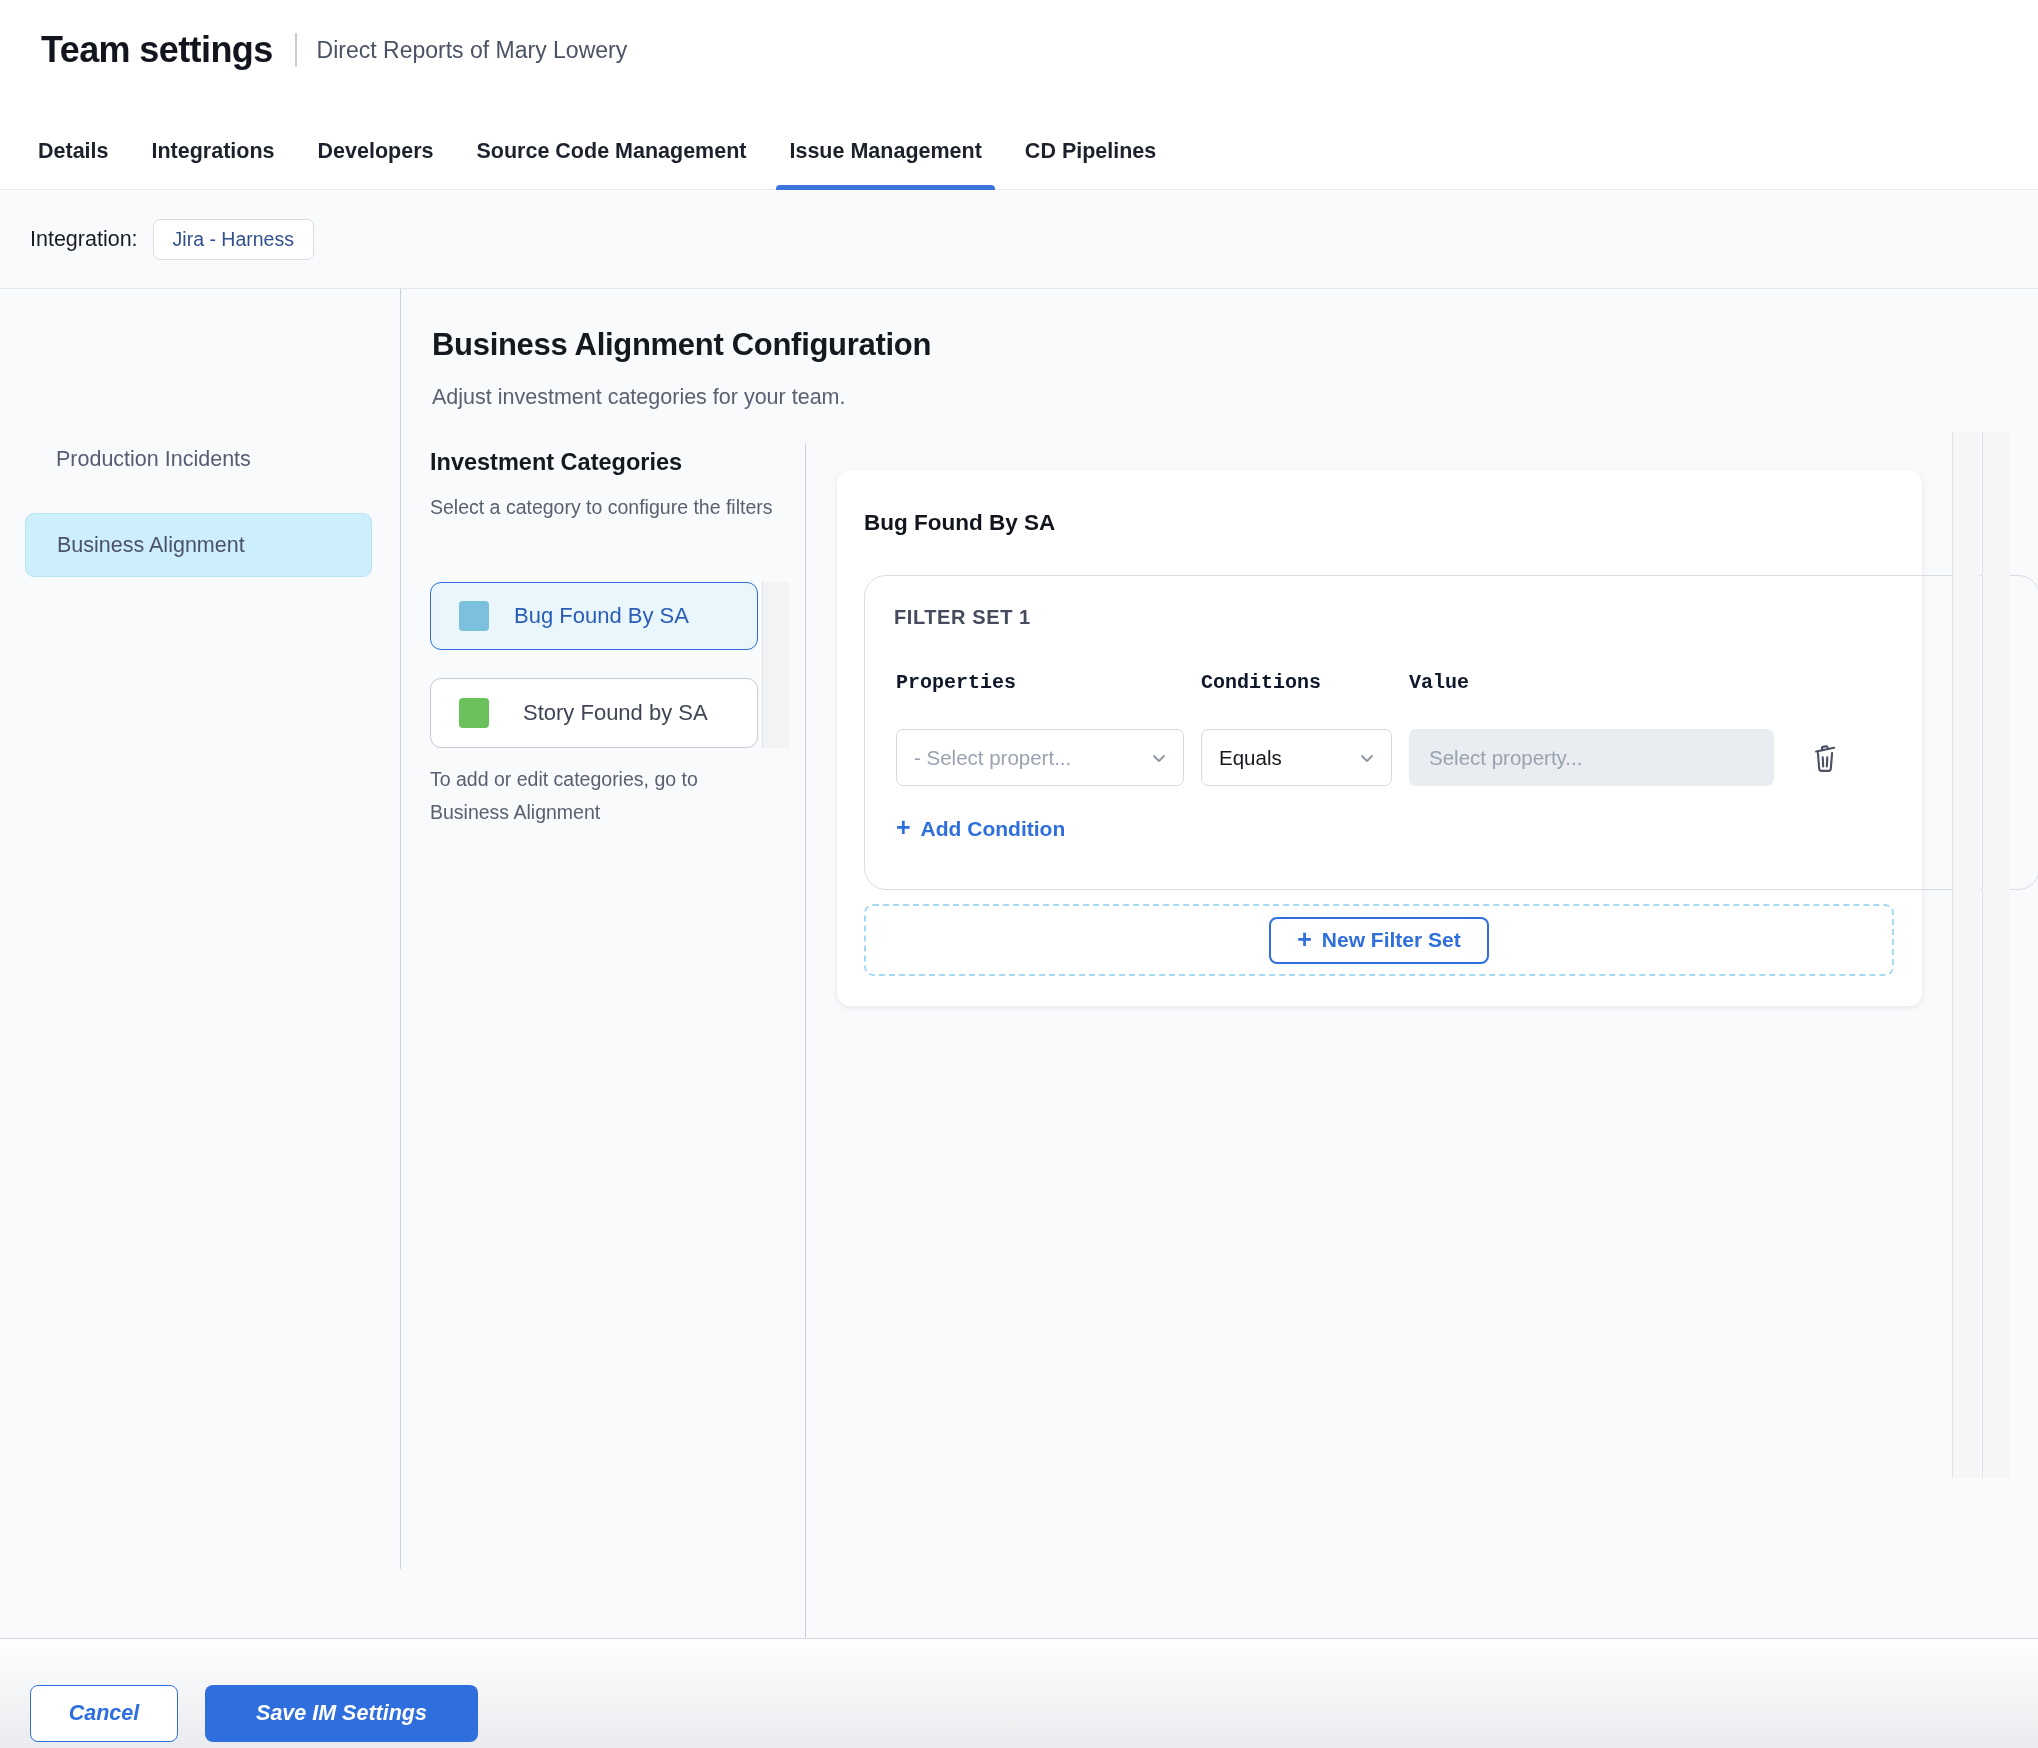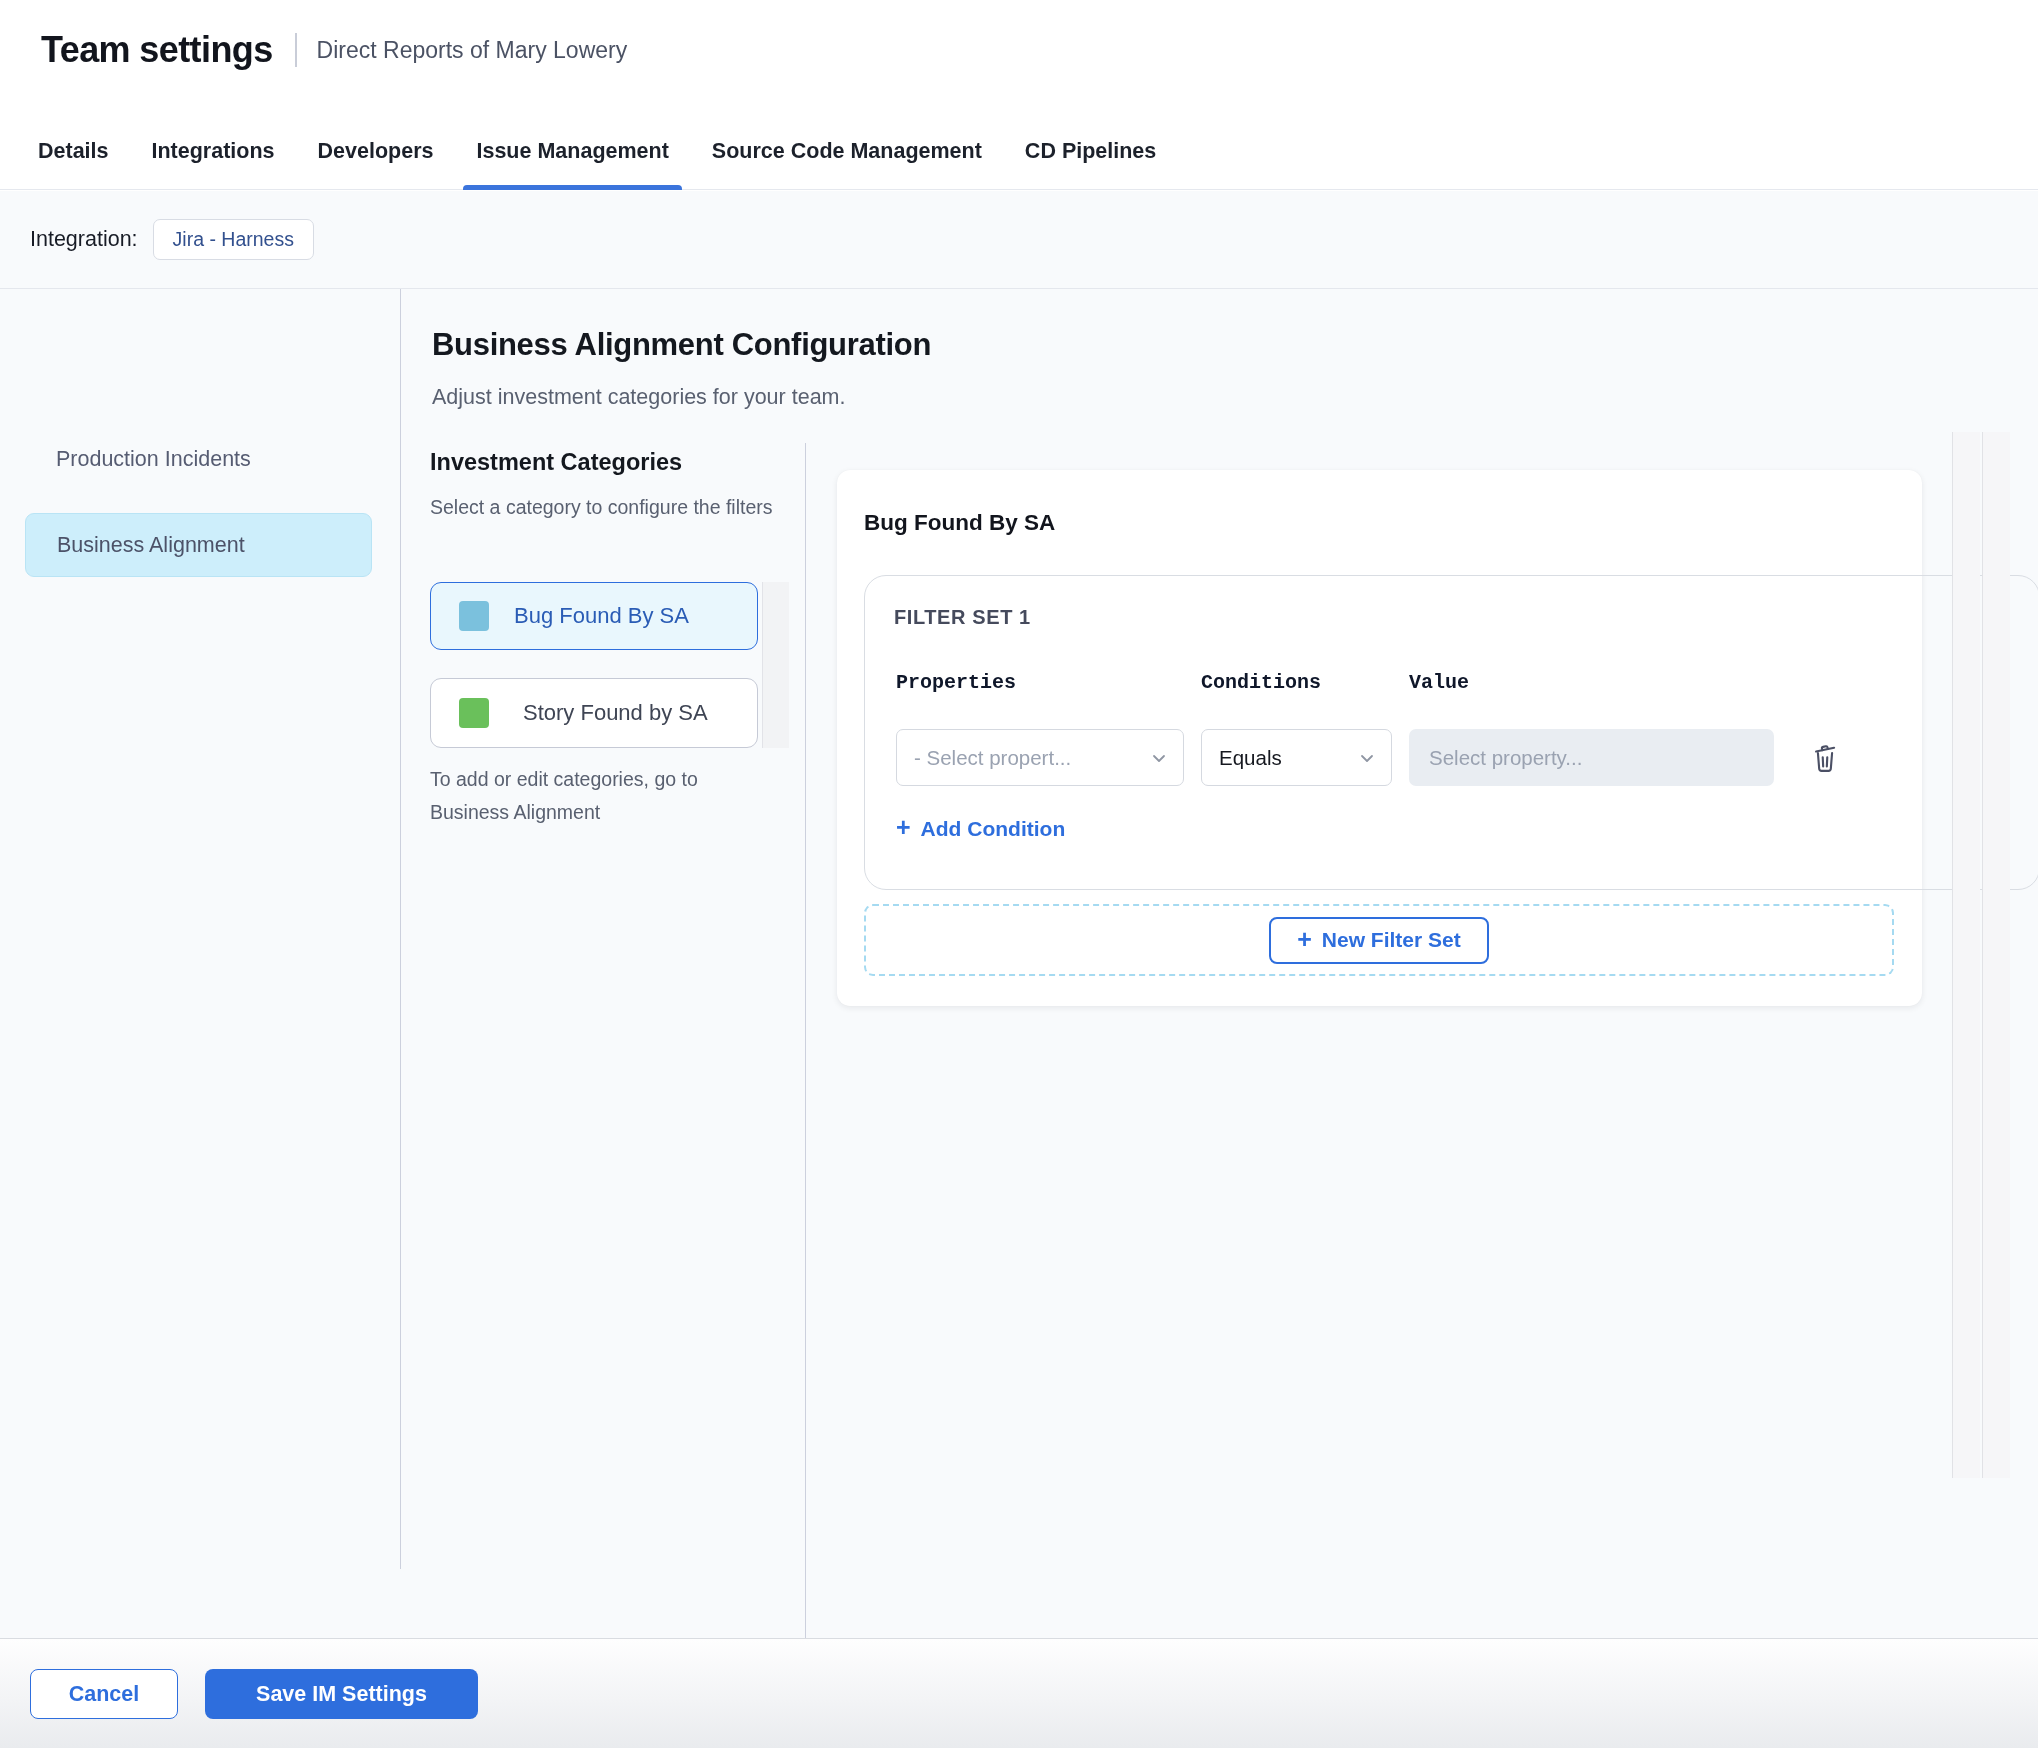--- a/index.html
+++ b/index.html
@@ -94,43 +94,43 @@
     border-radius:8px;padding:9px 26px;color:#2e6edd;font-size:21px;font-weight:700;cursor:pointer;
     font-family:"Liberation Sans","DejaVu Sans",sans-serif;}
   
   .scroll-track{position:absolute;top:143px;height:1046px;width:27px;background:#f6f6f8;
     border-left:1px solid #e1e2e6;}
   #scroll-track-inner{left:1952px;}
   #scroll-track-outer{left:1982px;}
   
   .footer{position:absolute;top:1638px;left:0;right:0;height:110px;
     border-top:1px solid #d9dce1;background:linear-gradient(180deg,#fefefe 0%,#f3f4f6 55%,#e9ebee 100%);}
-  .btn{position:absolute;top:30px;height:50px;border-radius:8px;font-size:21.5px;font-weight:700;
+  .btn{position:absolute;top:46px;height:57px;border-radius:8px;font-size:21.5px;font-weight:700;
     display:flex;align-items:center;justify-content:center;cursor:pointer;box-sizing:border-box;
-    font-family:"Liberation Sans","DejaVu Sans",sans-serif;}
+    font-family:"Liberation Sans","DejaVu Sans",sans-serif;font-style:italic;}
   .btn-cancel{left:30px;width:148px;background:#ffffff;border:1.5px solid #2e6edd;color:#2e6edd;}
   .btn-save{left:205px;width:273px;background:#2e6edd;border:none;color:#ffffff;}
 </style>
 </head>
 <body>
 
 <div id="app">
 
   <div class="page-header">
     <div class="page-title">Team settings</div>
     <div class="title-sep"></div>
     <div class="page-subtitle">Direct Reports of Mary Lowery</div>
   </div>
 
   <div class="tab-bar">
     <div class="tab">Details</div>
     <div class="tab">Integrations</div>
     <div class="tab">Developers</div>
+    <div class="tab">Source Code Management</div>
     <div class="tab active">Issue Management</div>
-    <div class="tab">Source Code Management</div>
     <div class="tab">CD Pipelines</div>
   </div>
 
   <div class="integration-bar">
     <span class="integration-label">Integration:</span>
     <span class="integration-chip">Jira - Harness</span>
   </div>
 
   <div class="content">
     <div class="v-divider" id="divider-sidebar"></div>

